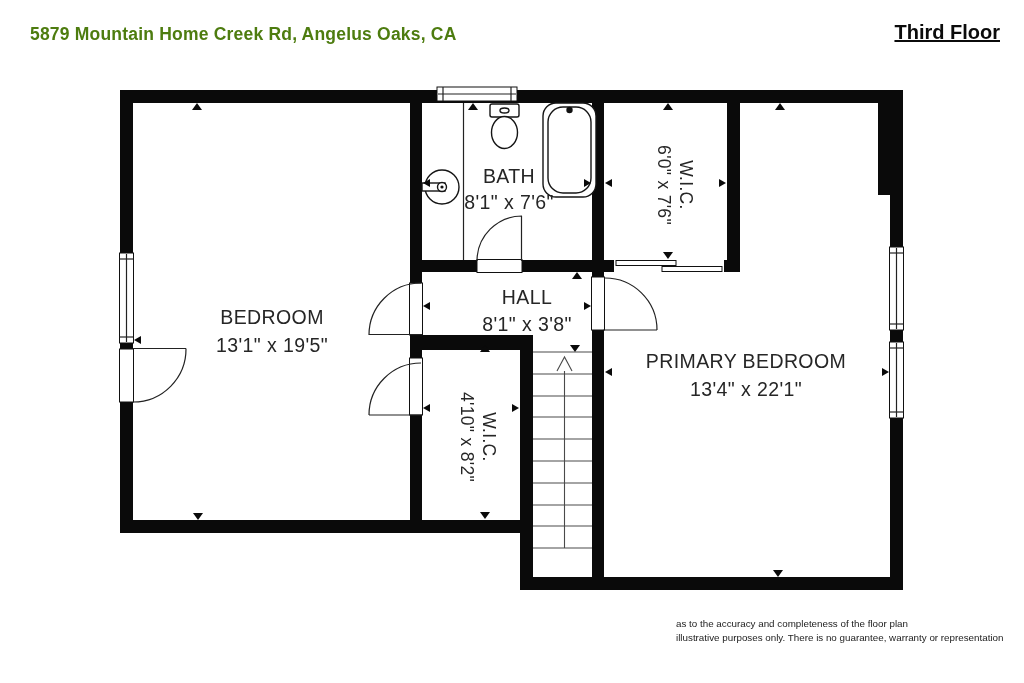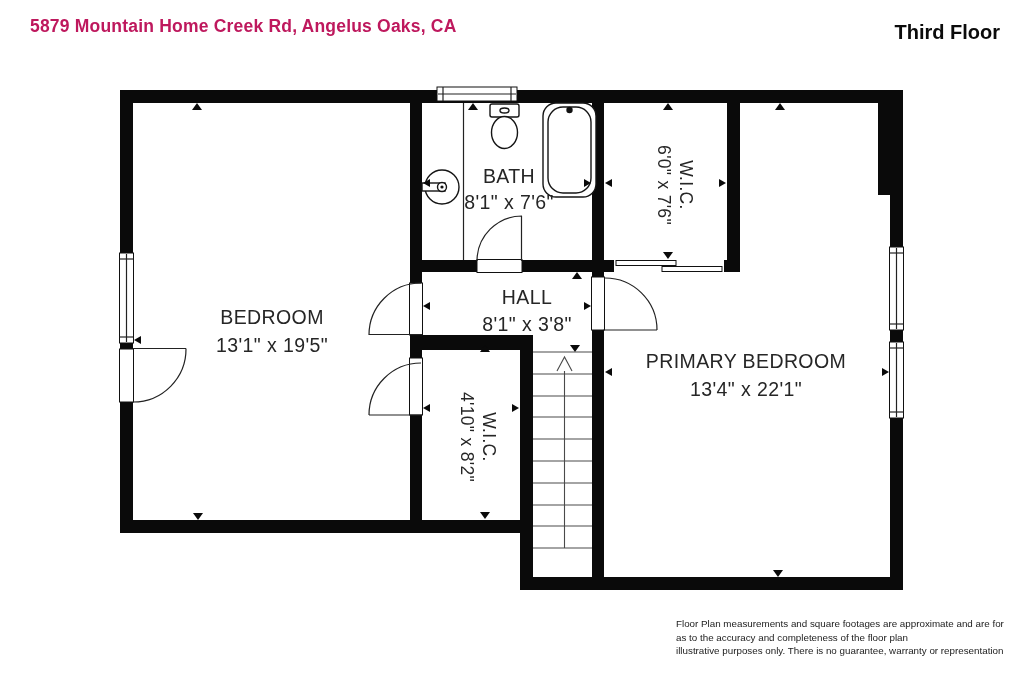--- a/index.html
+++ b/index.html
@@ -1,21 +1,21 @@
 <!DOCTYPE html>
 <html><head>
 <meta charset="utf-8">
 <style>
   html,body{margin:0;padding:0;background:#ffffff;}
   body{width:1024px;height:683px;position:relative;overflow:hidden;
        font-family:"Liberation Sans",sans-serif;color:#111;}
-  .address{position:absolute;left:30px;top:16px;font-size:17.5px;font-weight:bold;
-           letter-spacing:.2px;color:#be185d;}
+  .address{position:absolute;left:30px;top:24px;font-size:17.5px;font-weight:bold;
+           letter-spacing:.2px;color:#4d7c0f;}
   .floor-label{position:absolute;right:24px;top:21px;font-size:20px;font-weight:bold;
-           color:#0b0b0b;}
+           color:#0b0b0b;text-decoration:underline;}
   .disclaimer{position:absolute;left:676px;top:617px;width:340px;font-size:9.8px;
            line-height:13.5px;color:#222;}
   svg{position:absolute;left:0;top:0;}
   .wall{fill:#0a0a0a;stroke:none;}
   .opening{fill:#ffffff;stroke:#111;stroke-width:1;}
   .thin{stroke:#222;stroke-width:1.2;fill:none;}
   .fixture{fill:#ffffff;stroke:#151515;stroke-width:1.4;}
   .stair{stroke:#4a4a4a;stroke-width:1.1;fill:none;}
   .marker{fill:#0a0a0a;stroke:none;}
   .room-name,.room-dims{font-family:"Liberation Sans",sans-serif;font-size:19.5px;
@@ -168,16 +168,15 @@
       <text class="wic" x="674" y="201">6'0" x 7'6"</text>
     </g>
     <g transform="rotate(90 477 437)">
       <text class="wic" x="477" y="431">W.I.C.</text>
       <text class="wic" x="477" y="453">4'10" x 8'2"</text>
     </g>
   </g>
 </svg>
 
 <div class="disclaimer">
-  <div>Floor Plan measurements and square footages are approximate and are for</div>
   <div>as to the accuracy and completeness of the floor plan</div>
   <div>illustrative purposes only. There is no guarantee, warranty or representation</div>
 </div>
 
 </body></html>

